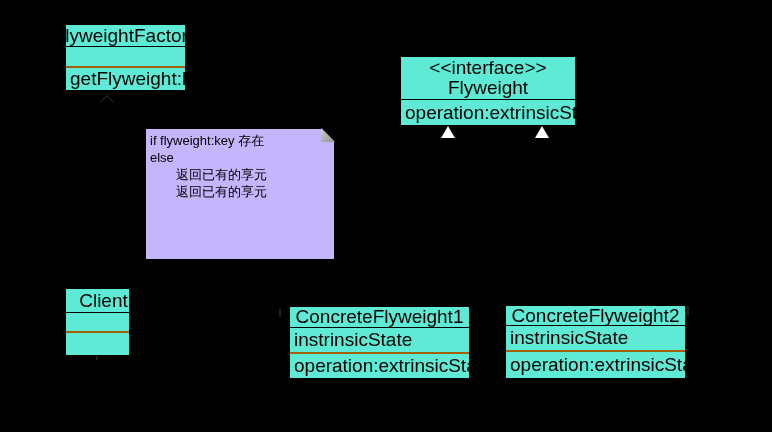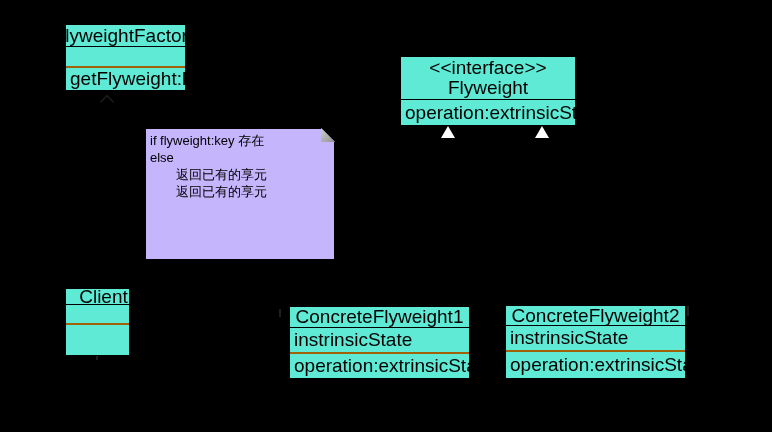--- a/index.html
+++ b/index.html
@@ -27,21 +27,21 @@
 
   
   #flyweight-factory{left:65px;top:24px;width:121px;height:67px;}
   #flyweight-factory .uml-title{height:22px;}
   #flyweight-factory .attr-row{height:21px;}
 
   #flyweight-interface{left:400px;top:56px;width:176px;height:70px;justify-content:center;}
   #flyweight-interface .uml-title{height:43px;line-height:20px;}
 
   #client-class{left:65px;top:288px;width:65px;height:68px;}
-  #client-class .uml-title{height:16px;padding-left:12px;}
+  #client-class .uml-title{height:24px;padding-left:12px;}
   #client-class .attr-row{height:20px;}
 
   #concrete-flyweight-1{left:289px;top:306px;width:181px;height:73px;justify-content:flex-end;}
   #concrete-flyweight-1 .uml-title{height:21px;}
   #concrete-flyweight-1 .attr-row{height:26px;}
 
   #concrete-flyweight-2{left:505px;top:305px;width:181px;height:74px;}
   #concrete-flyweight-2 .uml-title{height:20px;}
   #concrete-flyweight-2 .attr-row{height:26px;}
 

